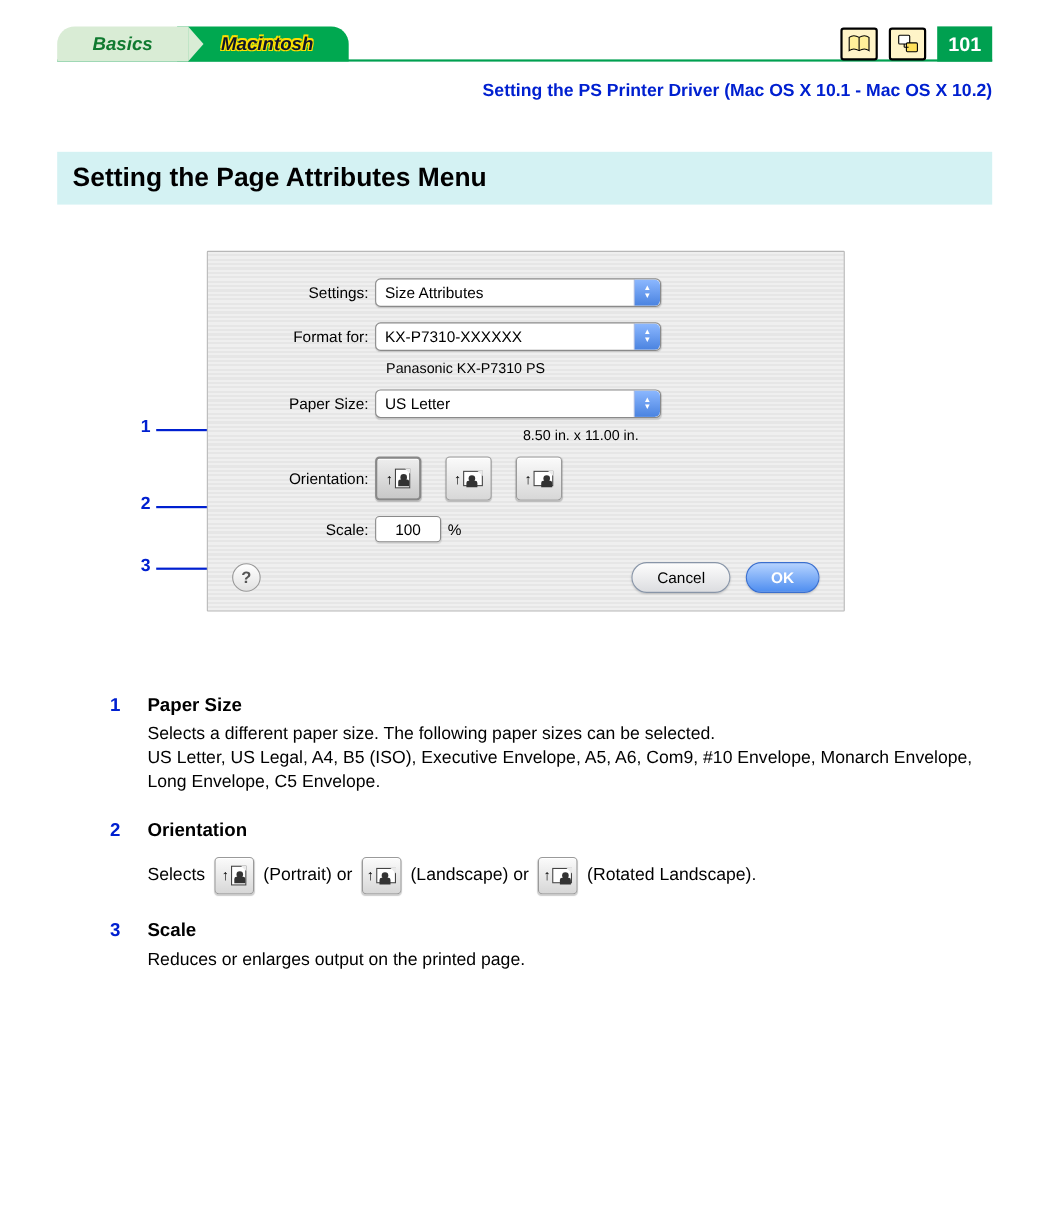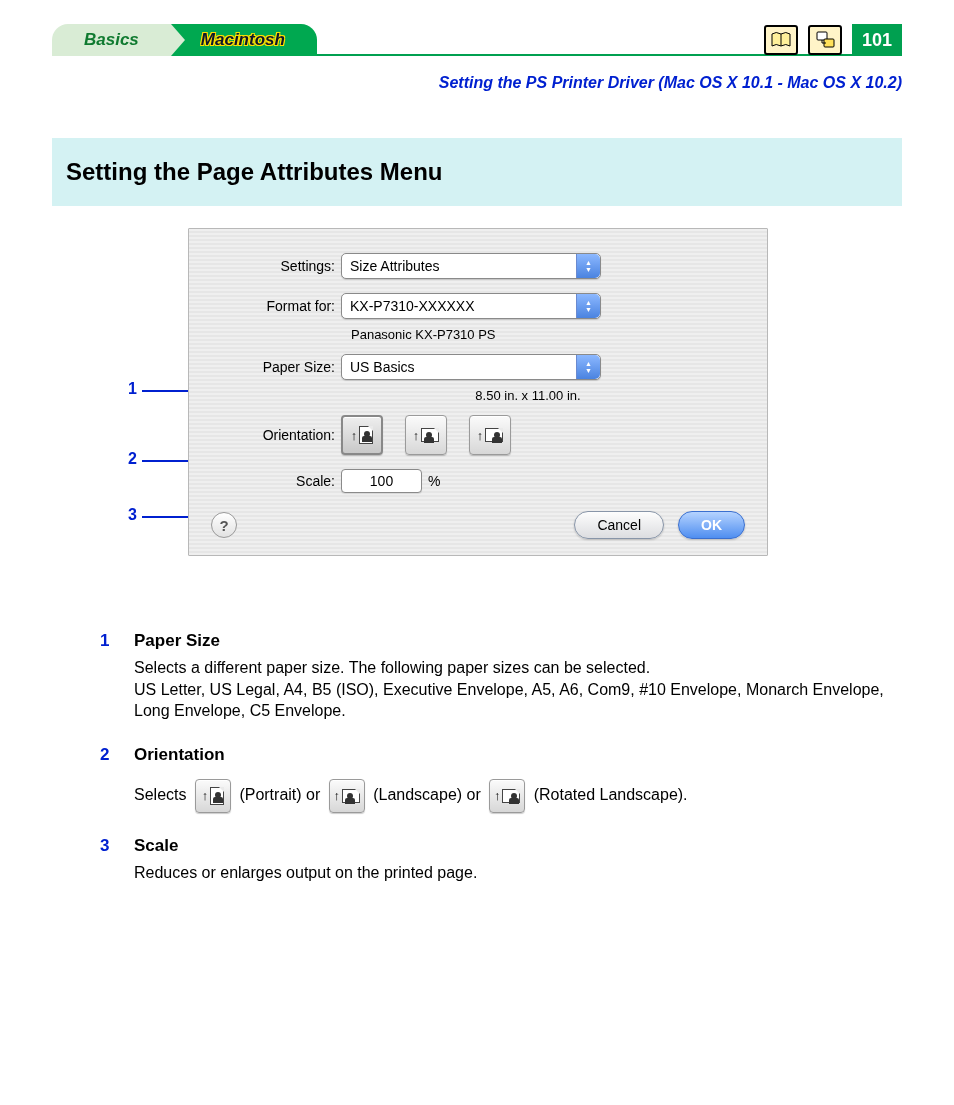--- a/index.html
+++ b/index.html
@@ -48,29 +48,29 @@
     border-bottom:16px solid transparent;
     border-left:14px solid #d9ecd5;
     z-index:2;
   }
   .tab.basics { z-index:3; }
   .tab.windows { z-index:2; padding-left:40px;}
   .tab.mac { z-index:1; padding-left:40px;}
   .topright { position:absolute; right:0; top:0; height:32px; display:flex; align-items:center; gap:10px; }
   .iconbox { width:34px; height:30px; border:2px solid #000; border-radius:3px; background:#fff4c8; display:flex; align-items:center; justify-content:center; font-size:16px; }
   .pagenum { background:#00a050; color:#fff; font-weight:bold; font-size:18px; padding:4px 10px; height:32px; display:flex; align-items:center;}
-  .subtitle { position:absolute; top:74px; right:52px; font-weight:bold; font-style:italic; color:#0020d0; font-size:16px; }
+  .subtitle { position:absolute; top:74px; right:52px; font-weight:bold; color:#0020d0; font-size:16px; }
 
   .section-title-bar {
     position:absolute;
     top: 138px;
     left: 52px;
     right: 52px;
     background: #d4f2f3;
-    padding: 20px 14px;
+    padding: 10px 14px;
   }
   .section-title-bar h1 { font-size: 24px; font-weight:bold; color:#000; }
 
   .dialog-area { position:absolute; top:228px; left:188px; width:580px; }
   .mac-dialog {
     background: linear-gradient(#f4f4f4, #e9e9e9 6%, #e9e9e9 94%, #f4f4f4);
     background-color:#eaeaea;
     border:1px solid #b8b8b8;
     border-radius:1px;
     padding: 24px 22px 16px 22px;
@@ -103,21 +103,21 @@
   .subtext { margin-left:140px; font-size:13px; margin-top:-6px; margin-bottom:12px;}
   .orient-group { display:flex; gap:22px; }
   .orient-btn {
     width:42px; height:40px; border:1px solid #9a9a9a; border-radius:4px;
     background:linear-gradient(#fbfbfb,#d7d7d7);
     display:flex; align-items:center; justify-content:center;
     box-shadow: inset 0 1px 0 #fff, 0 1px 1px rgba(0,0,0,0.2);
   }
   .orient-btn.selected { border:2px solid #888; background:linear-gradient(#eeeeee,#c8c8c8);}
   .scale-input {
-    width:81px; height:24px; border:1px solid #8a8a8a; border-radius:4px;
+    width:60px; height:24px; border:1px solid #8a8a8a; border-radius:4px;
     background:#fff; text-align:center; font-size:14px; box-shadow:0 1px 1px rgba(0,0,0,0.1);
     display:flex; align-items:center; justify-content:center;
   }
   .dlg-footer { display:flex; align-items:center; margin-top:18px;}
   .help-btn { width:26px; height:26px; border:1px solid #999; border-radius:50%; background:linear-gradient(#fff,#e2e2e2); display:flex;align-items:center;justify-content:center; color:#555; font-weight:bold; font-size:15px;}
   .aqua-btn {
     height:28px; padding:0 22px; border:1px solid #8895a8; border-radius:14px;
     background:linear-gradient(#fdfdfd,#dcdde0);
     font-size:14px; display:flex; align-items:center; box-shadow:0 1px 2px rgba(0,0,0,0.2);
   }
@@ -195,21 +195,21 @@
       <div class="dlg-label">Format for:</div>
       <div class="aqua-select">
         <span>KX-P7310-XXXXXX</span>
         <span class="arrows">▲<br>▼</span>
       </div>
     </div>
     <div class="subtext">Panasonic KX-P7310 PS</div>
     <div class="dlg-row">
       <div class="dlg-label">Paper Size:</div>
       <div class="aqua-select">
-        <span>US Basics</span>
+        <span>US Letter</span>
         <span class="arrows">▲<br>▼</span>
       </div>
     </div>
     <div class="subtext" style="text-align:center; margin-left:100px;">8.50 in. x 11.00 in.</div>
     <div class="dlg-row">
       <div class="dlg-label">Orientation:</div>
       <div class="orient-group">
         <div class="orient-btn selected">
           <span class="page-glyph">
               <span class="arrow-up">↑</span>

